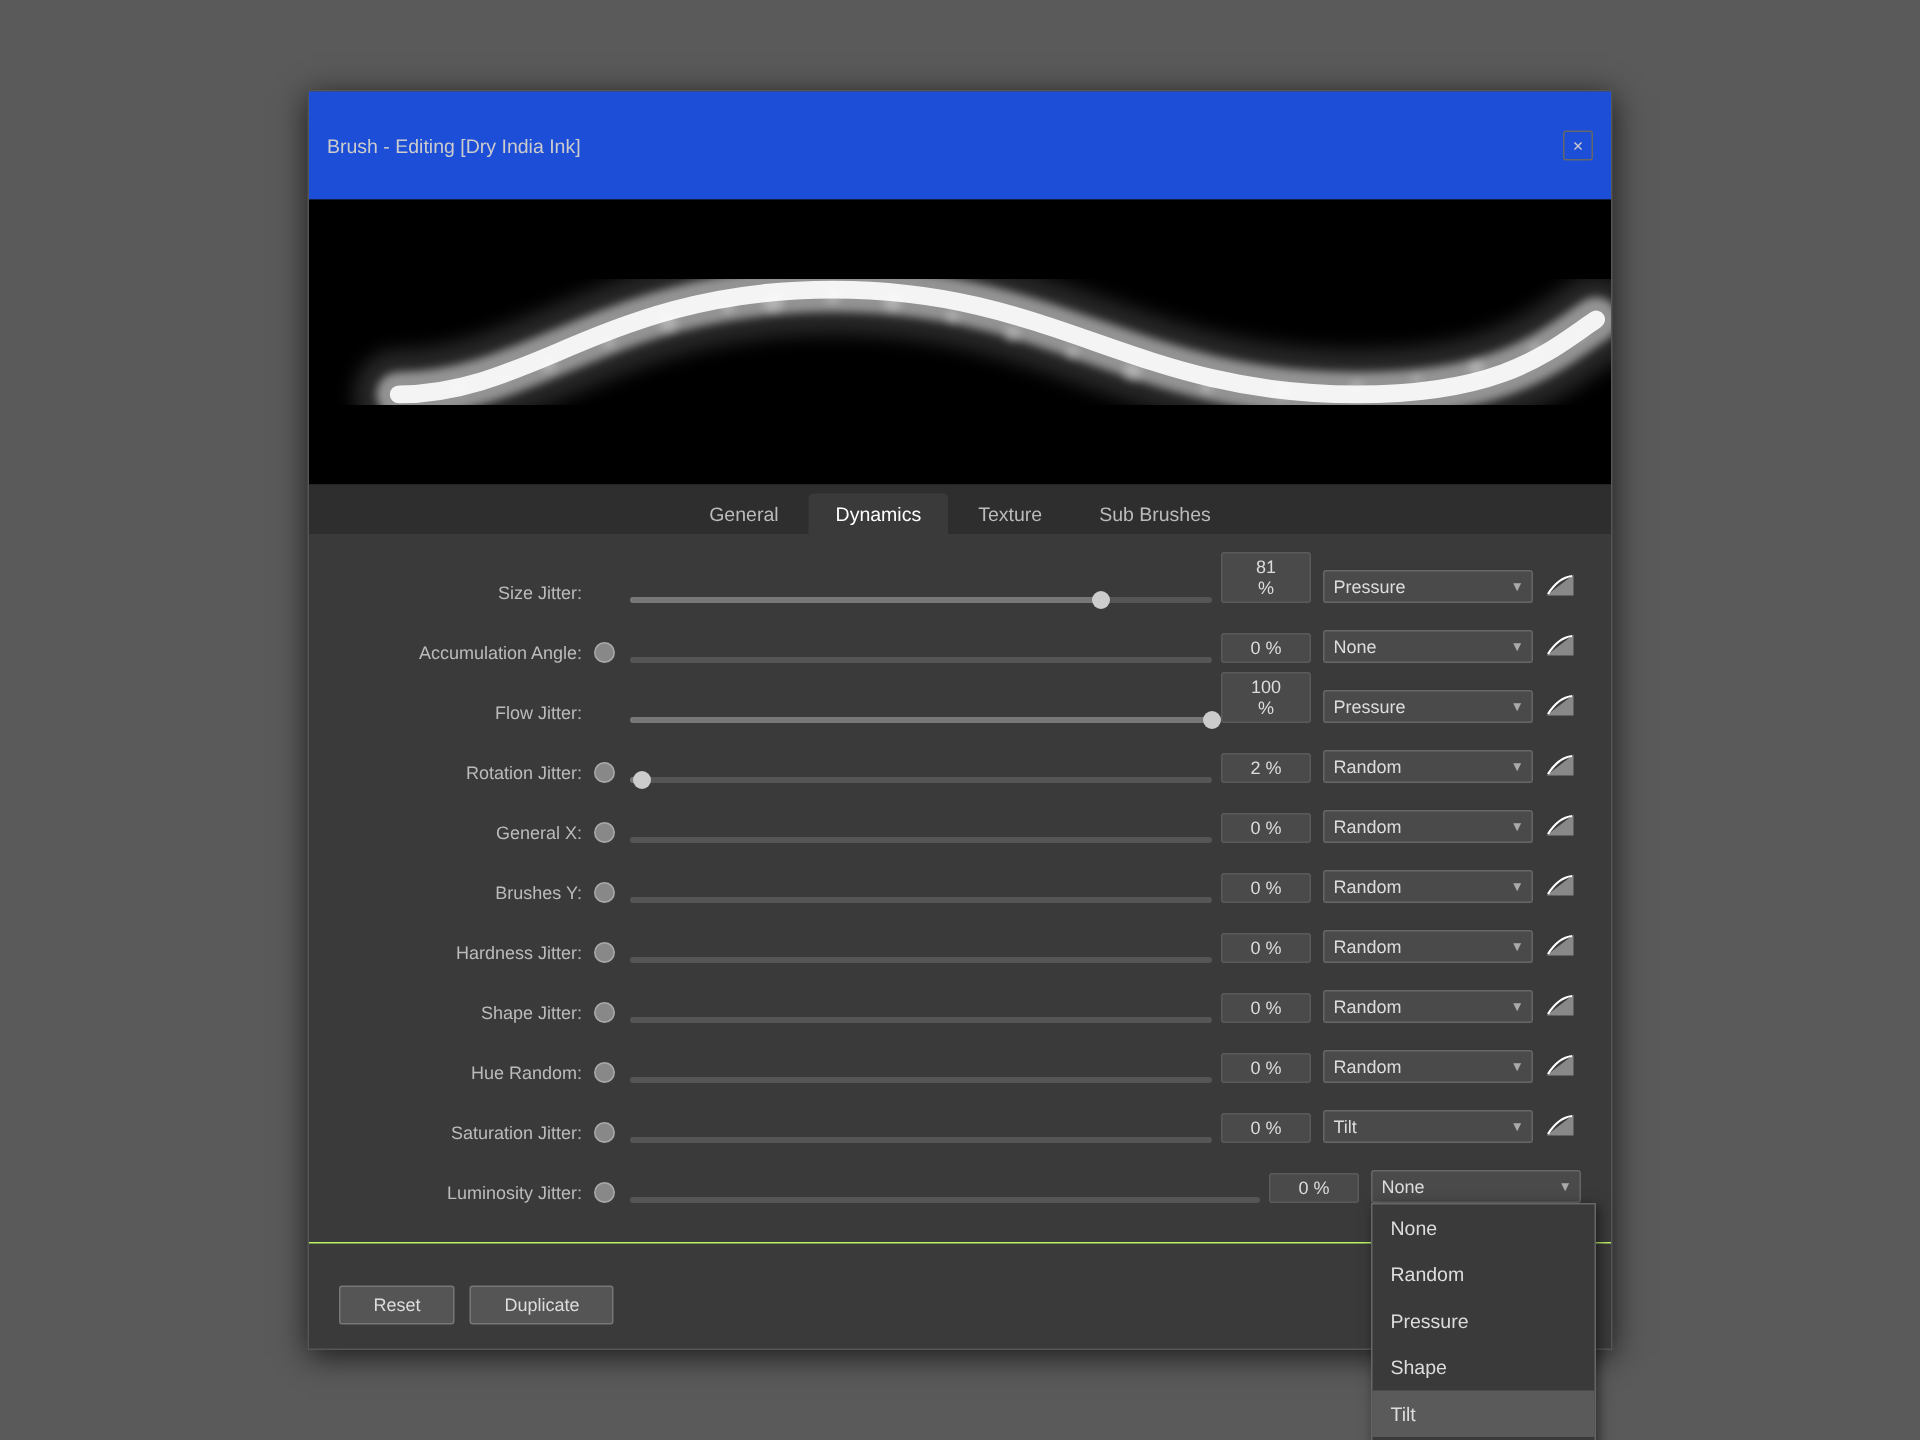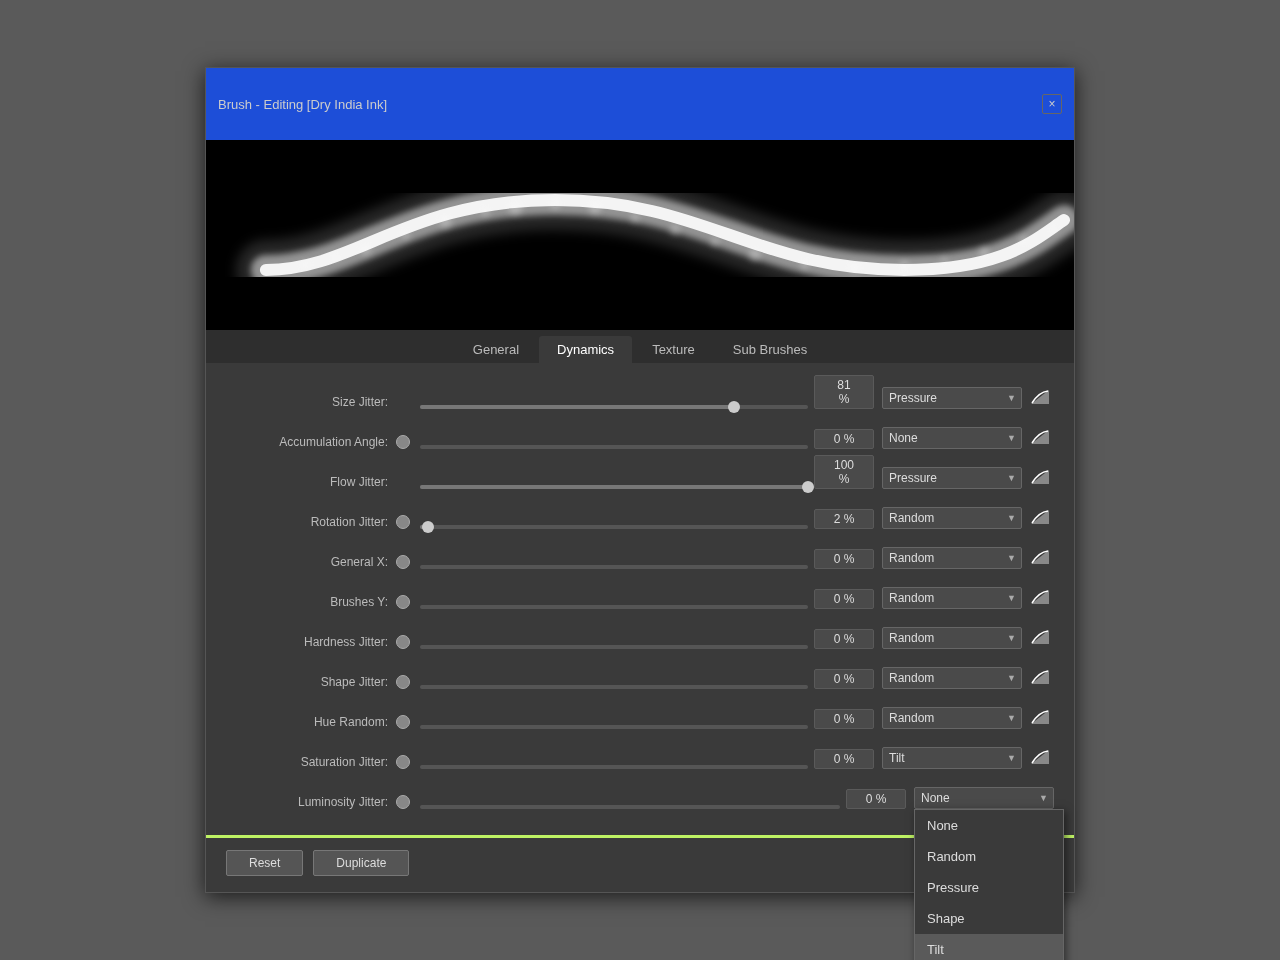--- a/index.html
+++ b/index.html
@@ -173,23 +173,23 @@
       align-items: center;
       justify-content: center;
     }
     .curve-icon {
       width: 22px;
       height: 18px;
     }
     .footer {
       display: flex;
       justify-content: flex-start;
-      padding: 12px 20px 16px;
+      padding: 28px 20px 16px;
       gap: 10px;
-      border-top: 3px solid #bef264;
+      border-top: 1px solid #bef264;
     }
     .footer-btn {
       background: #555;
       border: 1px solid #777;
       color: #ddd;
       padding: 5px 22px;
       cursor: pointer;
       font-size: 12px;
       border-radius: 2px;
     }

